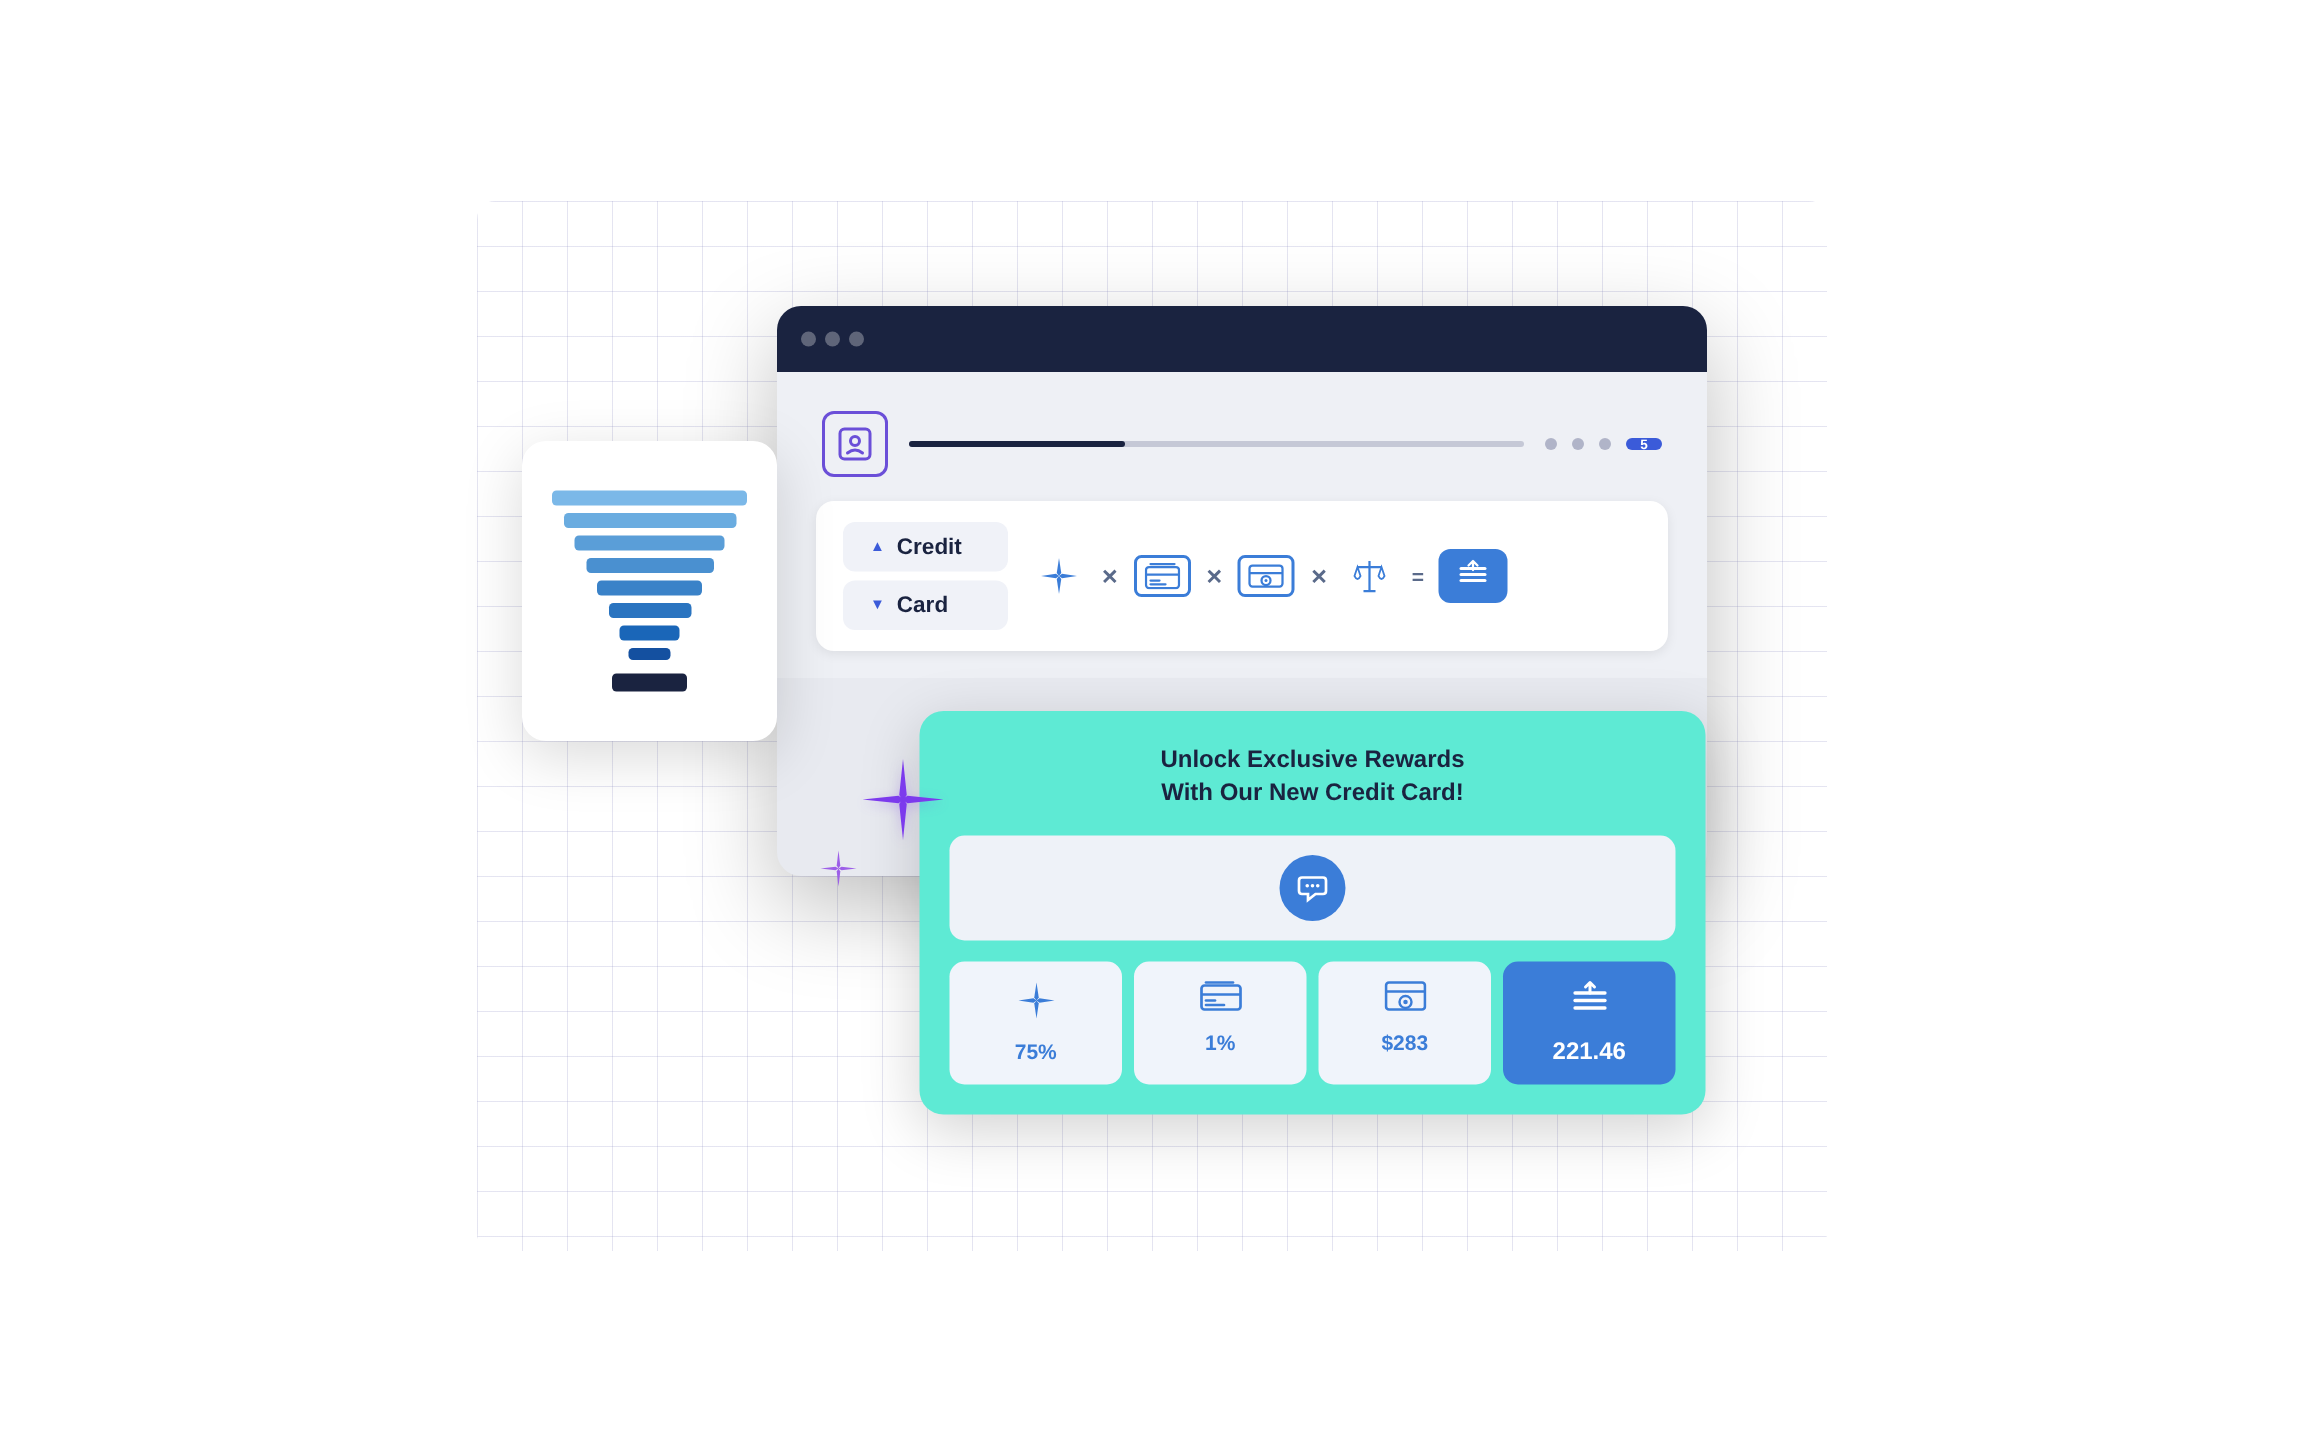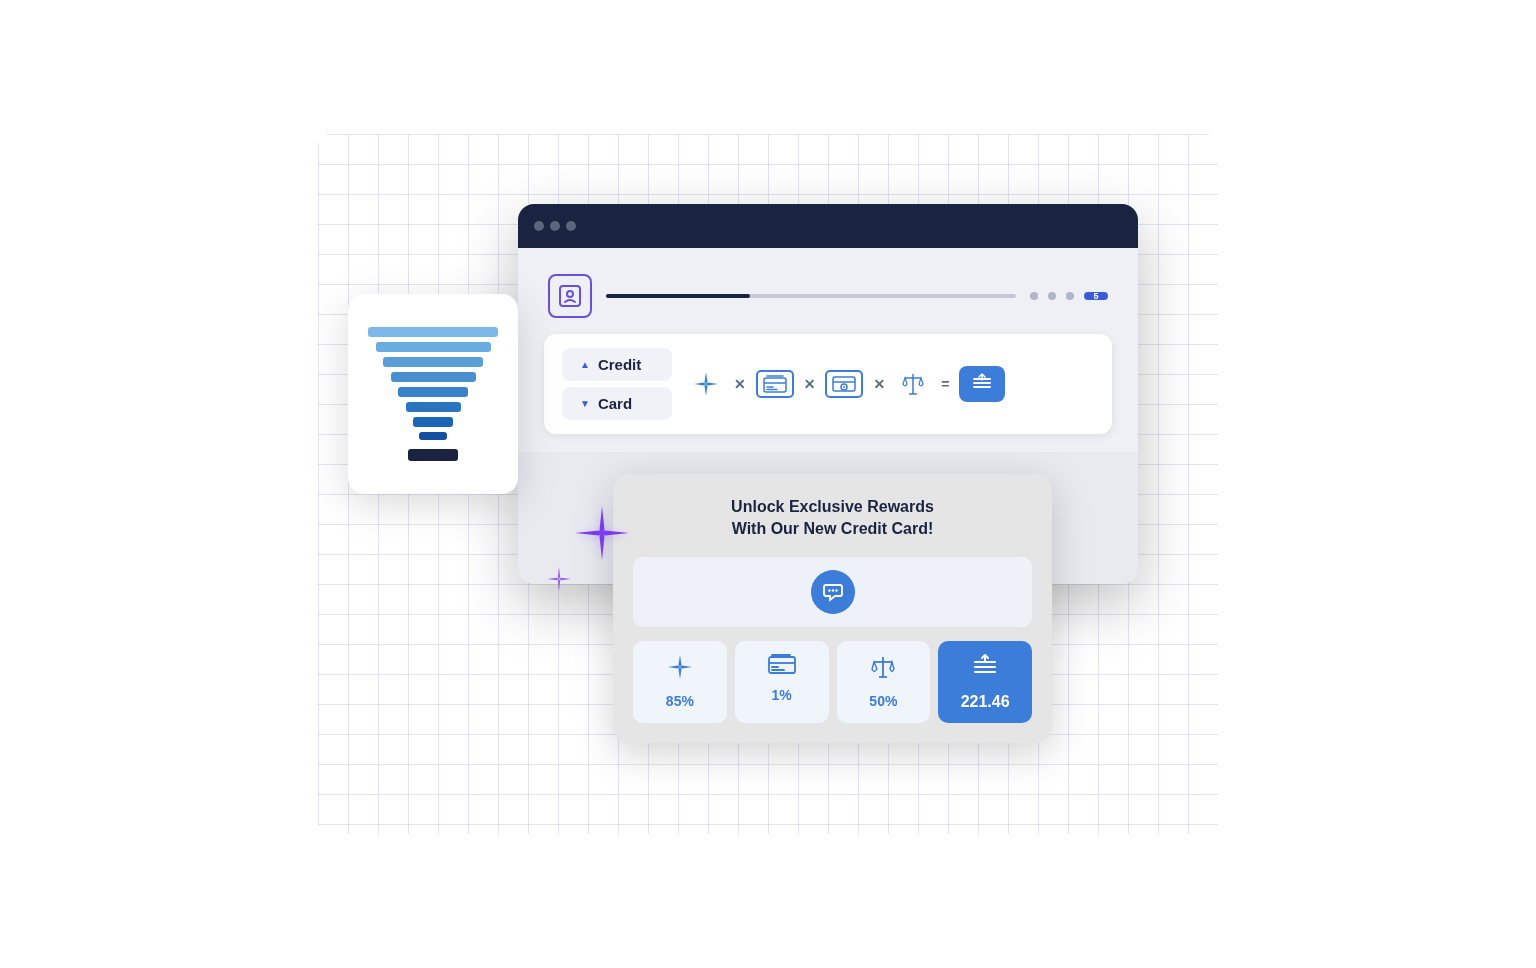--- a/index.html
+++ b/index.html
@@ -238,22 +238,22 @@
       background: #1a2340;
       border-radius: 3px;
       margin-top: 4px;
     }
 
     
     .reward-card {
       position: absolute;
       top: 340px;
       left: 295px;
-      width: 439px;
-      background: #e5e5e5;
+      width: 524px;
+      background: #5eead4;
       border-radius: 16px;
       box-shadow: 0 10px 40px rgba(0,0,0,0.18);
       padding: 22px 20px 20px;
       z-index: 20;
     }
 
     .reward-title {
       text-align: center;
       font-weight: 800;
       font-size: 16px;
@@ -495,49 +495,48 @@
       <div class="metric-card">
         <div class="metric-icon">
           <svg width="28" height="28" viewBox="0 0 28 28" fill="none">
             <path d="M14 2 L15.5 12 L14 14 L12.5 12 Z" fill="#3b7dd8"></path>
             <path d="M14 26 L15.5 16 L14 14 L12.5 16 Z" fill="#3b7dd8"></path>
             <path d="M2 14 L12 15.5 L14 14 L12 12.5 Z" fill="#3b7dd8"></path>
             <path d="M26 14 L16 15.5 L14 14 L16 12.5 Z" fill="#3b7dd8"></path>
             <path d="M14 8 L15 12 L14 14 L13 12 Z" fill="#3b7dd8" opacity="0.5"></path>
           </svg>
         </div>
-        <div class="metric-value">85%</div>
+        <div class="metric-value">75%</div>
       </div>
 
       <div class="metric-card">
         <div class="metric-icon">
           <svg width="28" height="22" viewBox="0 0 28 22" fill="none">
             <rect x="1" y="4" width="26" height="16" rx="2" stroke="#3b7dd8" stroke-width="1.8" fill="none"></rect>
             <line x1="1" y1="10" x2="27" y2="10" stroke="#3b7dd8" stroke-width="1.8"></line>
             <line x1="4" y1="14" x2="10" y2="14" stroke="#3b7dd8" stroke-width="1.8" stroke-linecap="round"></line>
             <line x1="4" y1="17" x2="16" y2="17" stroke="#3b7dd8" stroke-width="1.8" stroke-linecap="round"></line>
             <line x1="4" y1="2" x2="22" y2="2" stroke="#3b7dd8" stroke-width="1.8" stroke-linecap="round"></line>
           </svg>
         </div>
         <div class="metric-value">1%</div>
       </div>
 
-
       <div class="metric-card">
         <div class="metric-icon">
-          <svg width="28" height="28" viewBox="0 0 28 28" fill="none">
-            <line x1="14" y1="4" x2="14" y2="24" stroke="#3b7dd8" stroke-width="1.8"></line>
-            <line x1="5" y1="9" x2="23" y2="9" stroke="#3b7dd8" stroke-width="1.8"></line>
-            <path d="M5 9 L3 16 Q5 21 8 16 L5 9 Z" stroke="#3b7dd8" stroke-width="1.4" fill="none"></path>
-            <path d="M23 9 L21 16 Q23 21 25 16 L23 9 Z" stroke="#3b7dd8" stroke-width="1.4" fill="none"></path>
-            <line x1="10" y1="24" x2="18" y2="24" stroke="#3b7dd8" stroke-width="1.8"></line>
+          <svg width="28" height="22" viewBox="0 0 28 22" fill="none">
+            <rect x="1" y="2" width="26" height="18" rx="2" stroke="#3b7dd8" stroke-width="1.8" fill="none"></rect>
+            <line x1="1" y1="8" x2="27" y2="8" stroke="#3b7dd8" stroke-width="1.8"></line>
+            <circle cx="14" cy="15" r="4" stroke="#3b7dd8" stroke-width="1.6" fill="none"></circle>
+            <circle cx="14" cy="15" r="1.5" fill="#3b7dd8"></circle>
           </svg>
         </div>
-        <div class="metric-value">50%</div>
-      </div>
+        <div class="metric-value">$283</div>
+      </div>
+
 
       <div class="metric-card highlighted">
         <div class="metric-icon">
           <svg width="28" height="28" viewBox="0 0 28 28" fill="none">
             <line x1="4" y1="9" x2="24" y2="9" stroke="white" stroke-width="2.2" stroke-linecap="round"></line>
             <line x1="4" y1="14" x2="24" y2="14" stroke="white" stroke-width="2.2" stroke-linecap="round"></line>
             <line x1="4" y1="19" x2="24" y2="19" stroke="white" stroke-width="2.2" stroke-linecap="round"></line>
             <path d="M14 2 L14 9 M11 5 L14 2 L17 5" stroke="white" stroke-width="2" stroke-linecap="round" stroke-linejoin="round"></path>
           </svg>
         </div>

